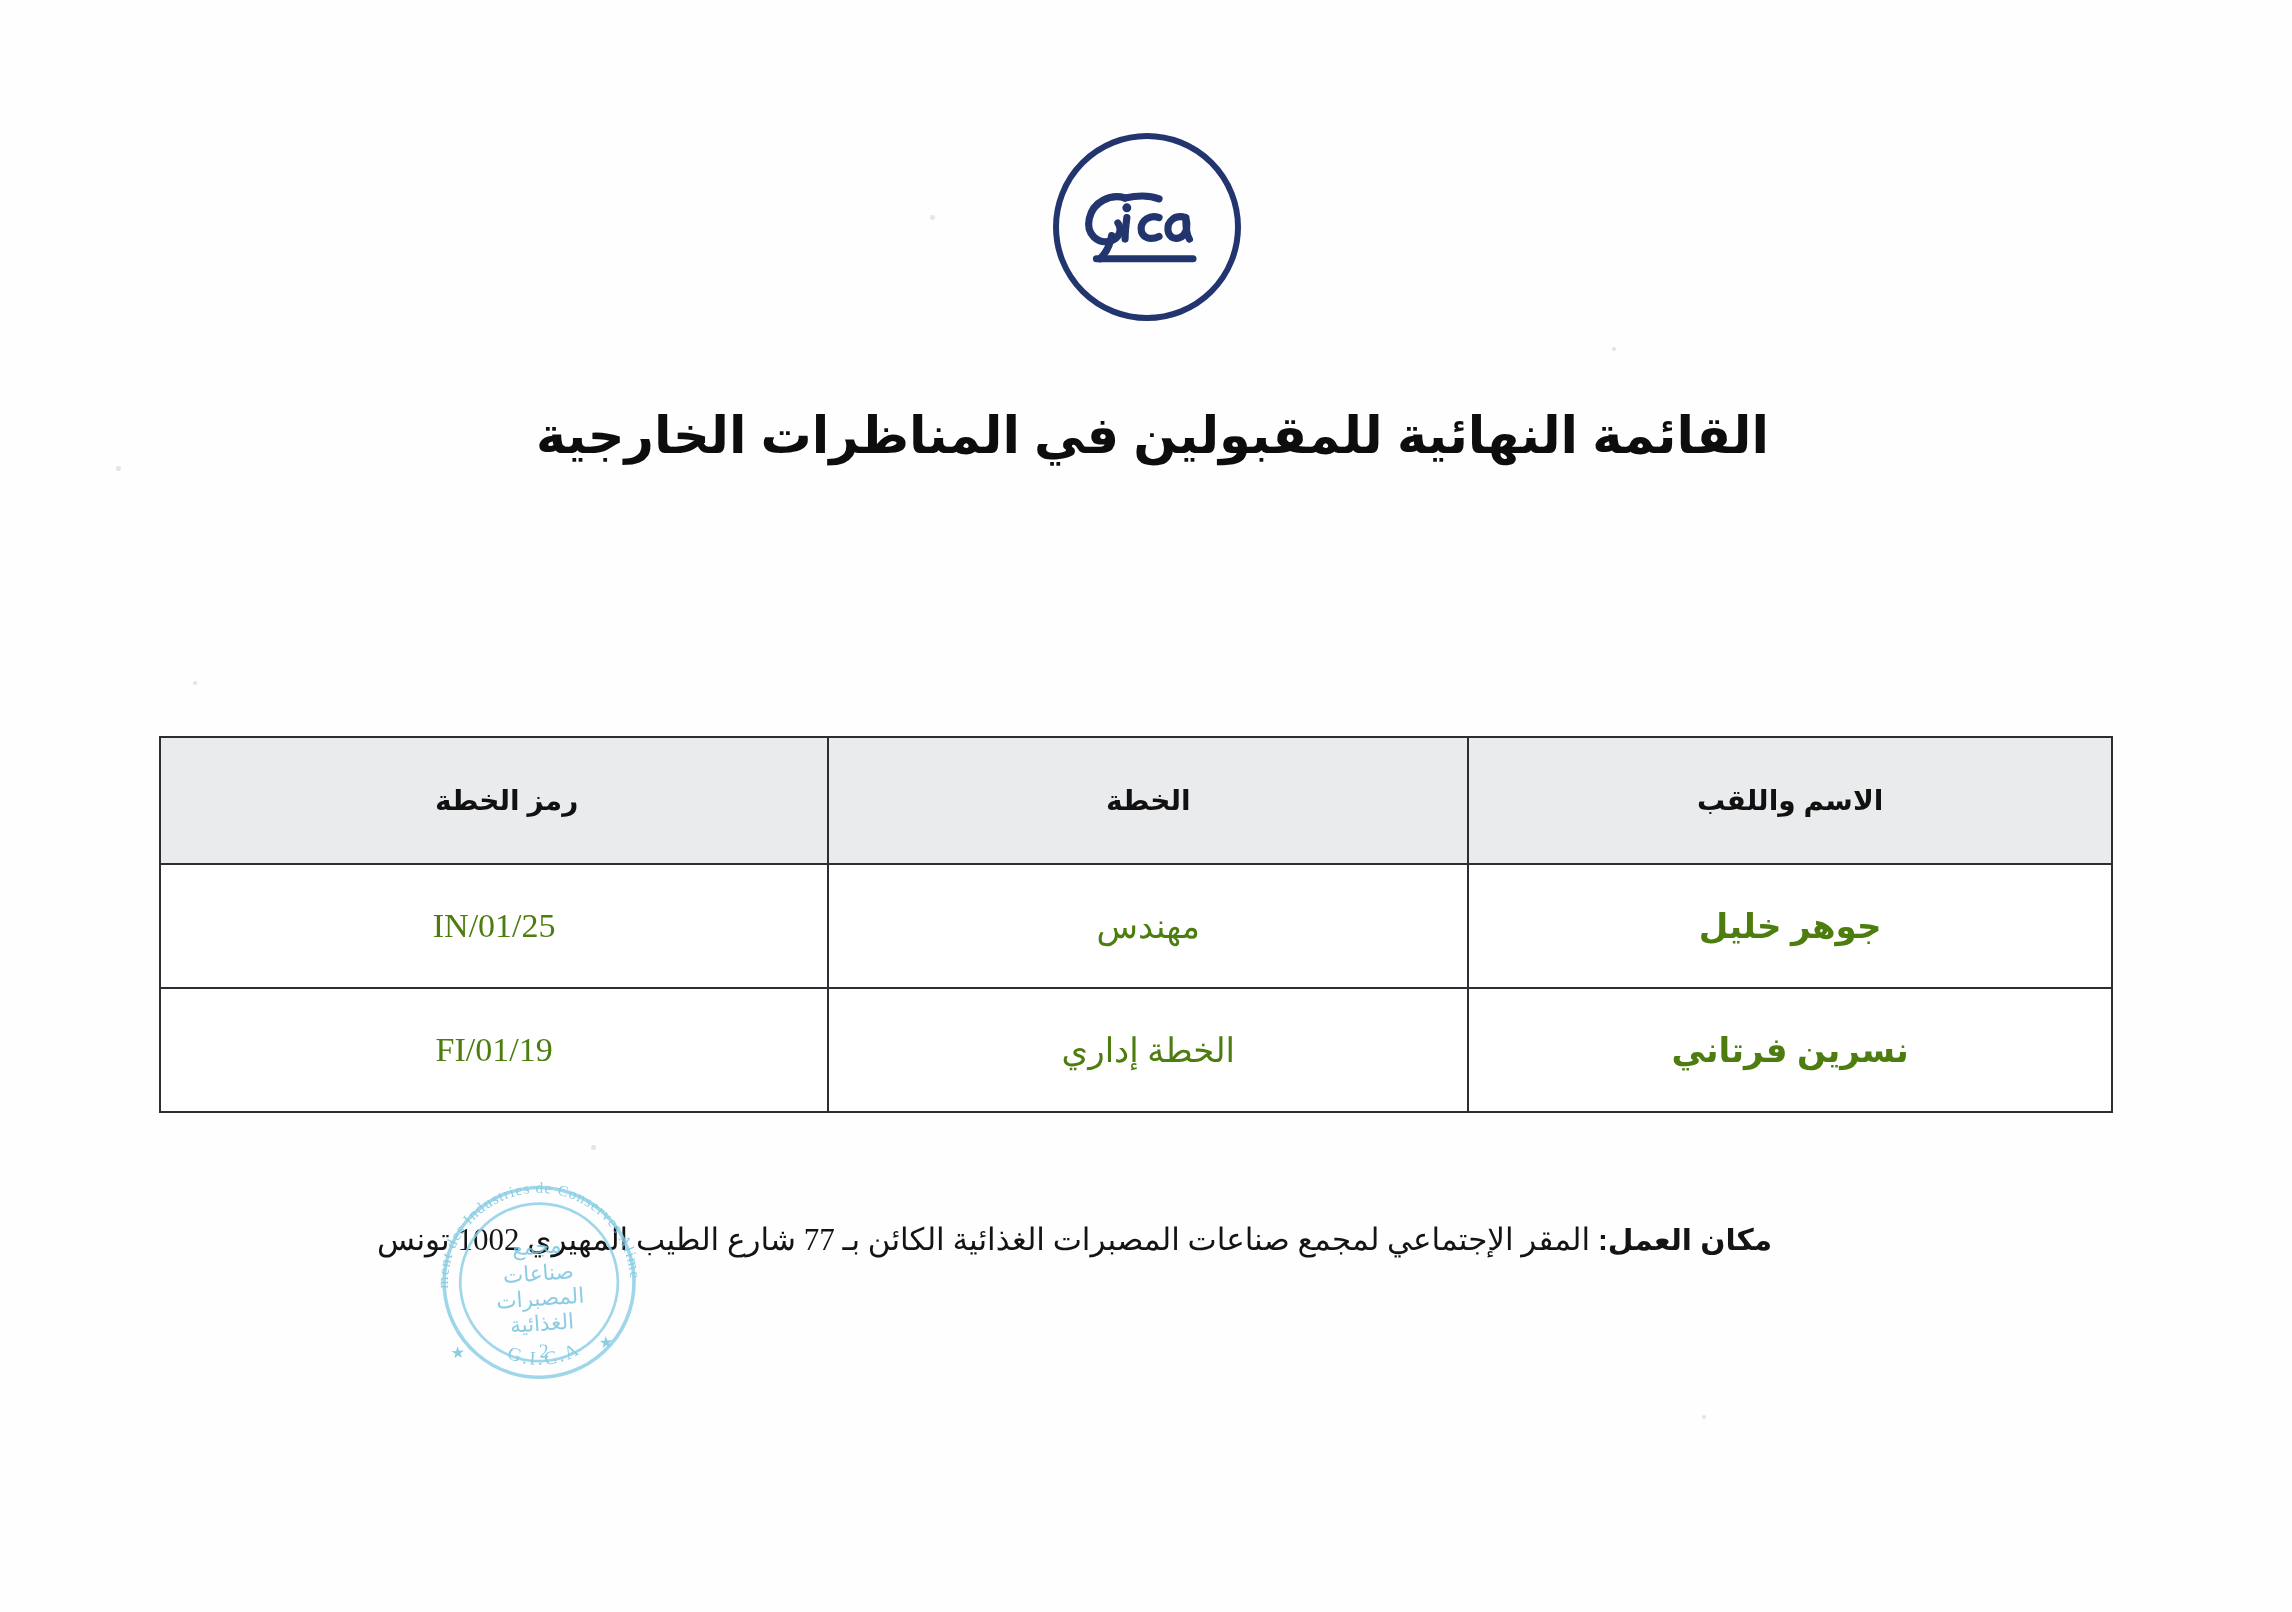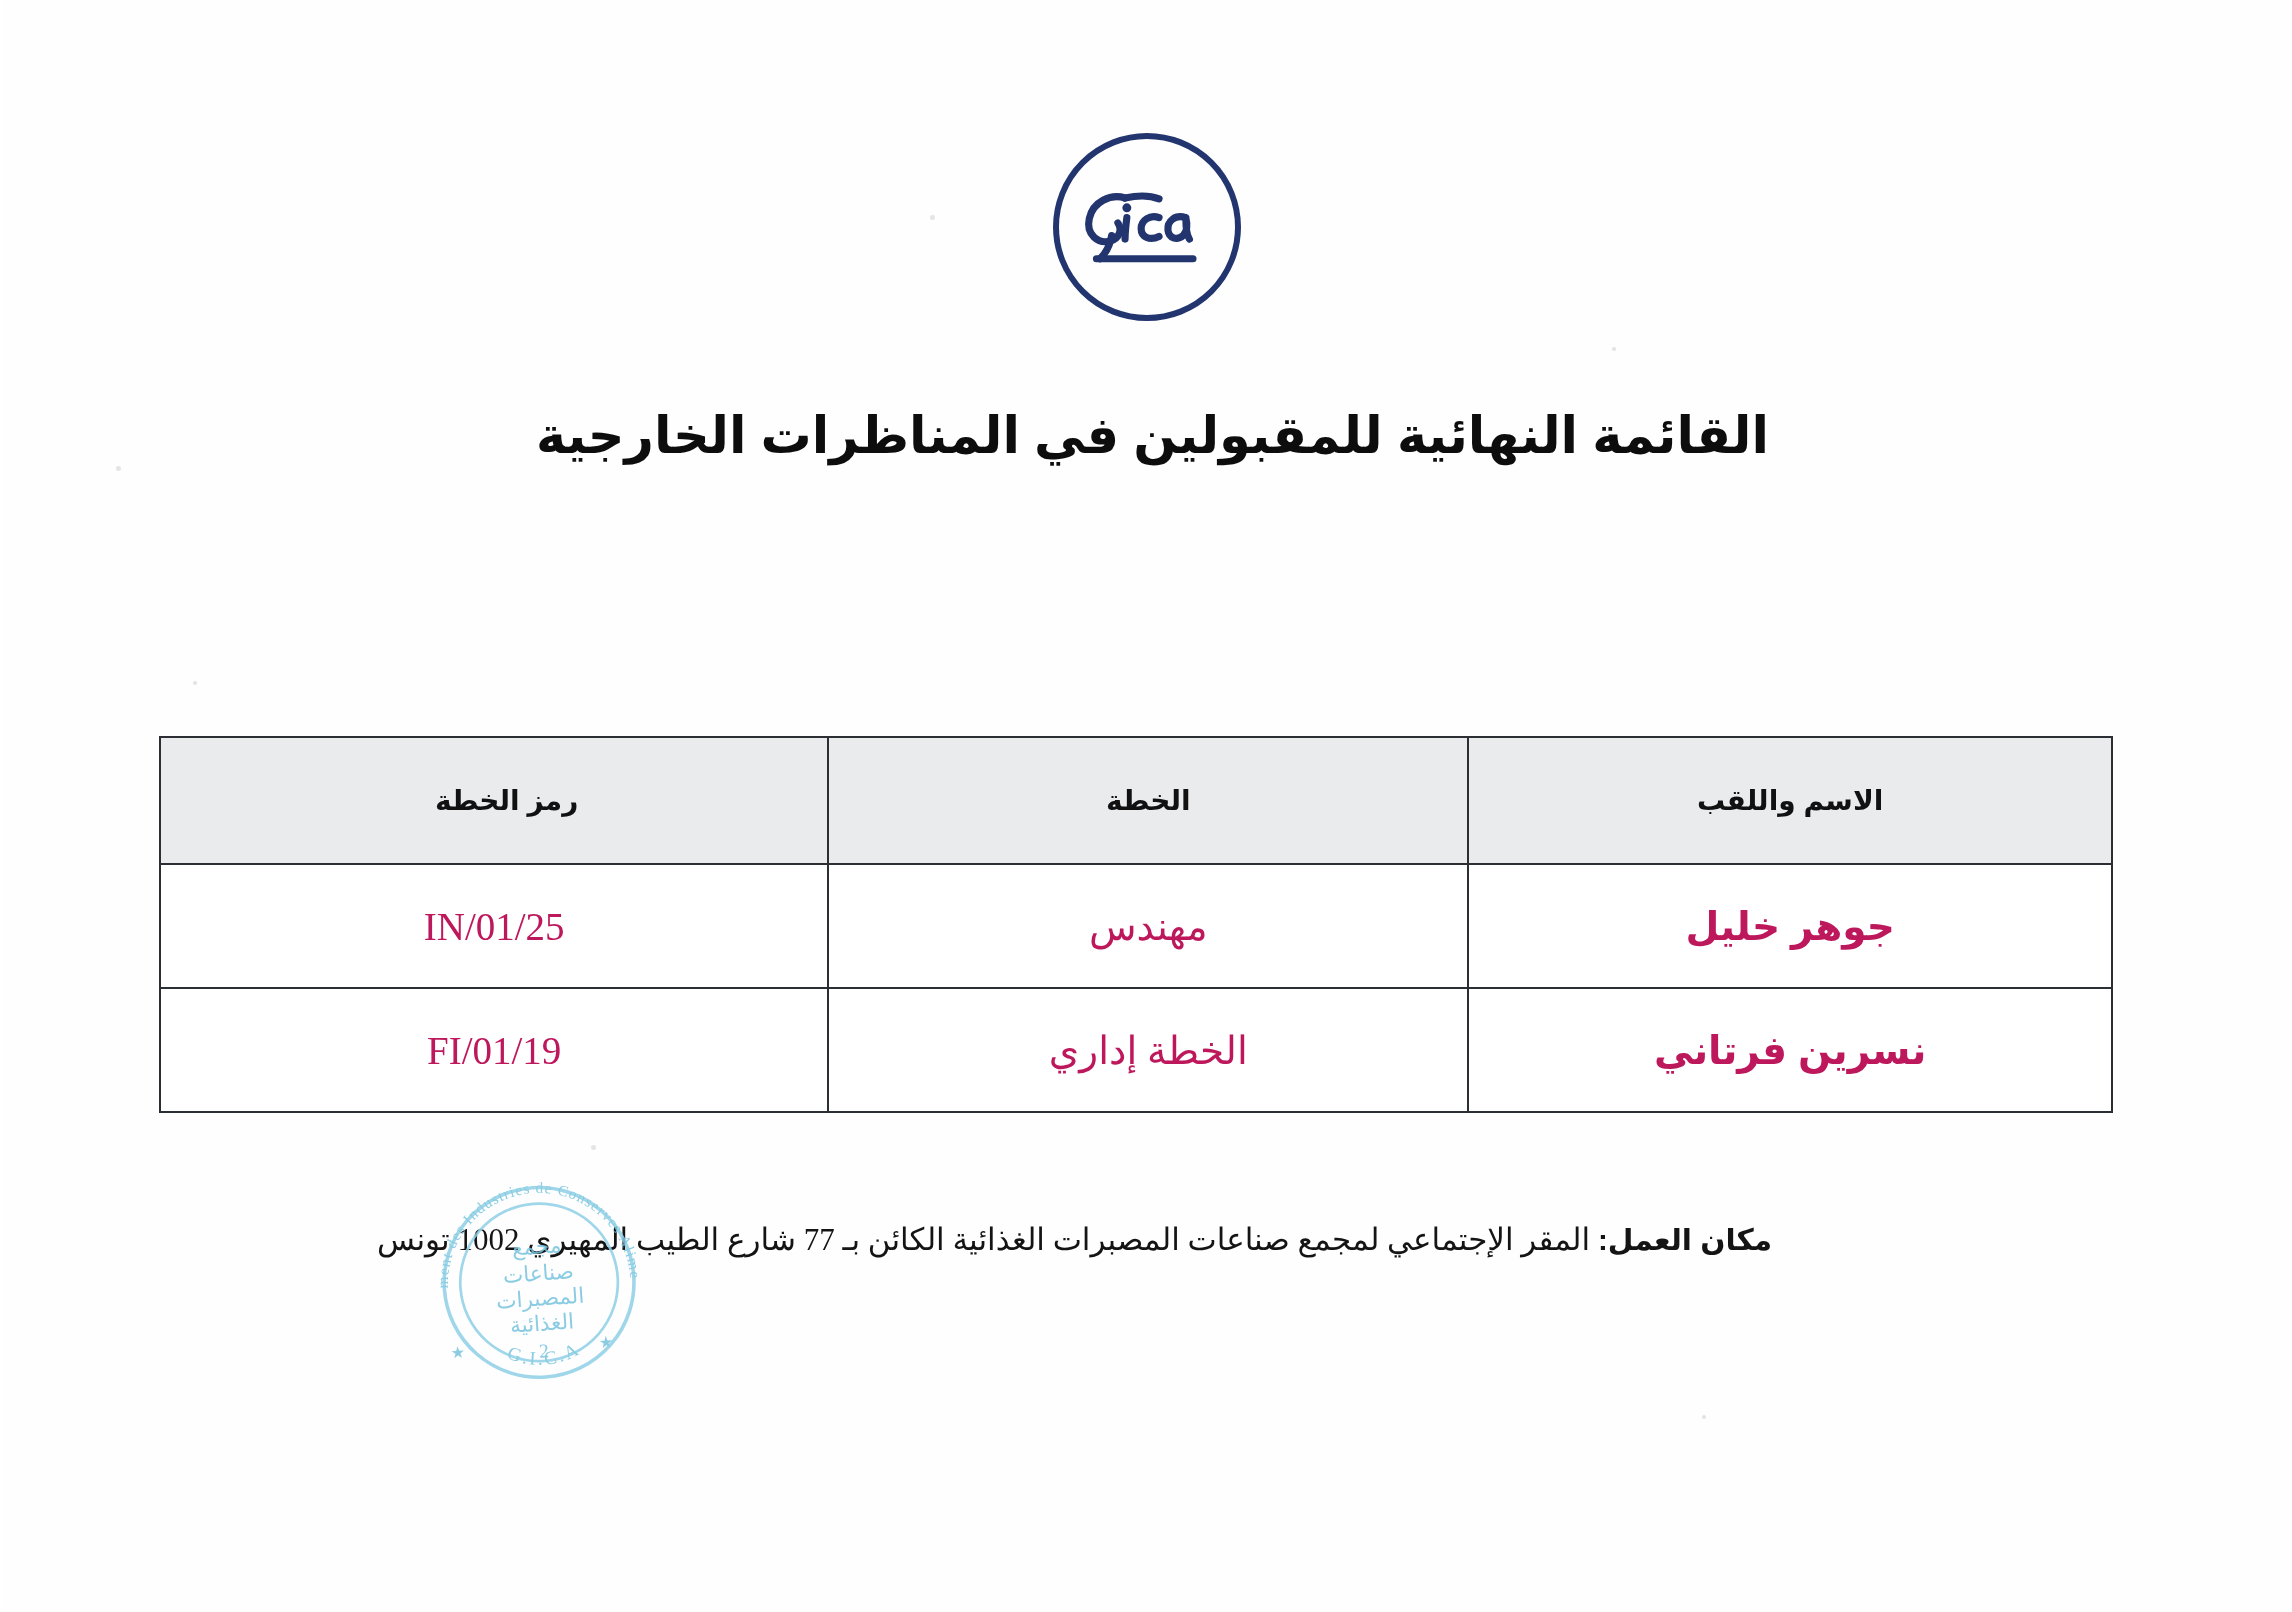--- a/index.html
+++ b/index.html
@@ -102,22 +102,22 @@
     background: #e9ebed;
     height: 125px;
     font-family: "Liberation Sans", "DejaVu Sans", sans-serif;
     font-weight: bold;
     font-size: 28px;
     color: #111;
   }
   table.list td {
     background: #ffffff;
     height: 122px;
-    font-size: 39px;
-    color: #be185d;
+    font-size: 34px;
+    color: #4d7c0f;
   }
   td.name-cell {
     font-family: "Liberation Sans", "DejaVu Sans", sans-serif;
     font-weight: bold;
     font-size: 29.6px;
   }
   td.role-cell {
     font-family: "Liberation Serif", "DejaVu Serif", serif;
     font-size: 29.6px;
     margin-left: 8px;

